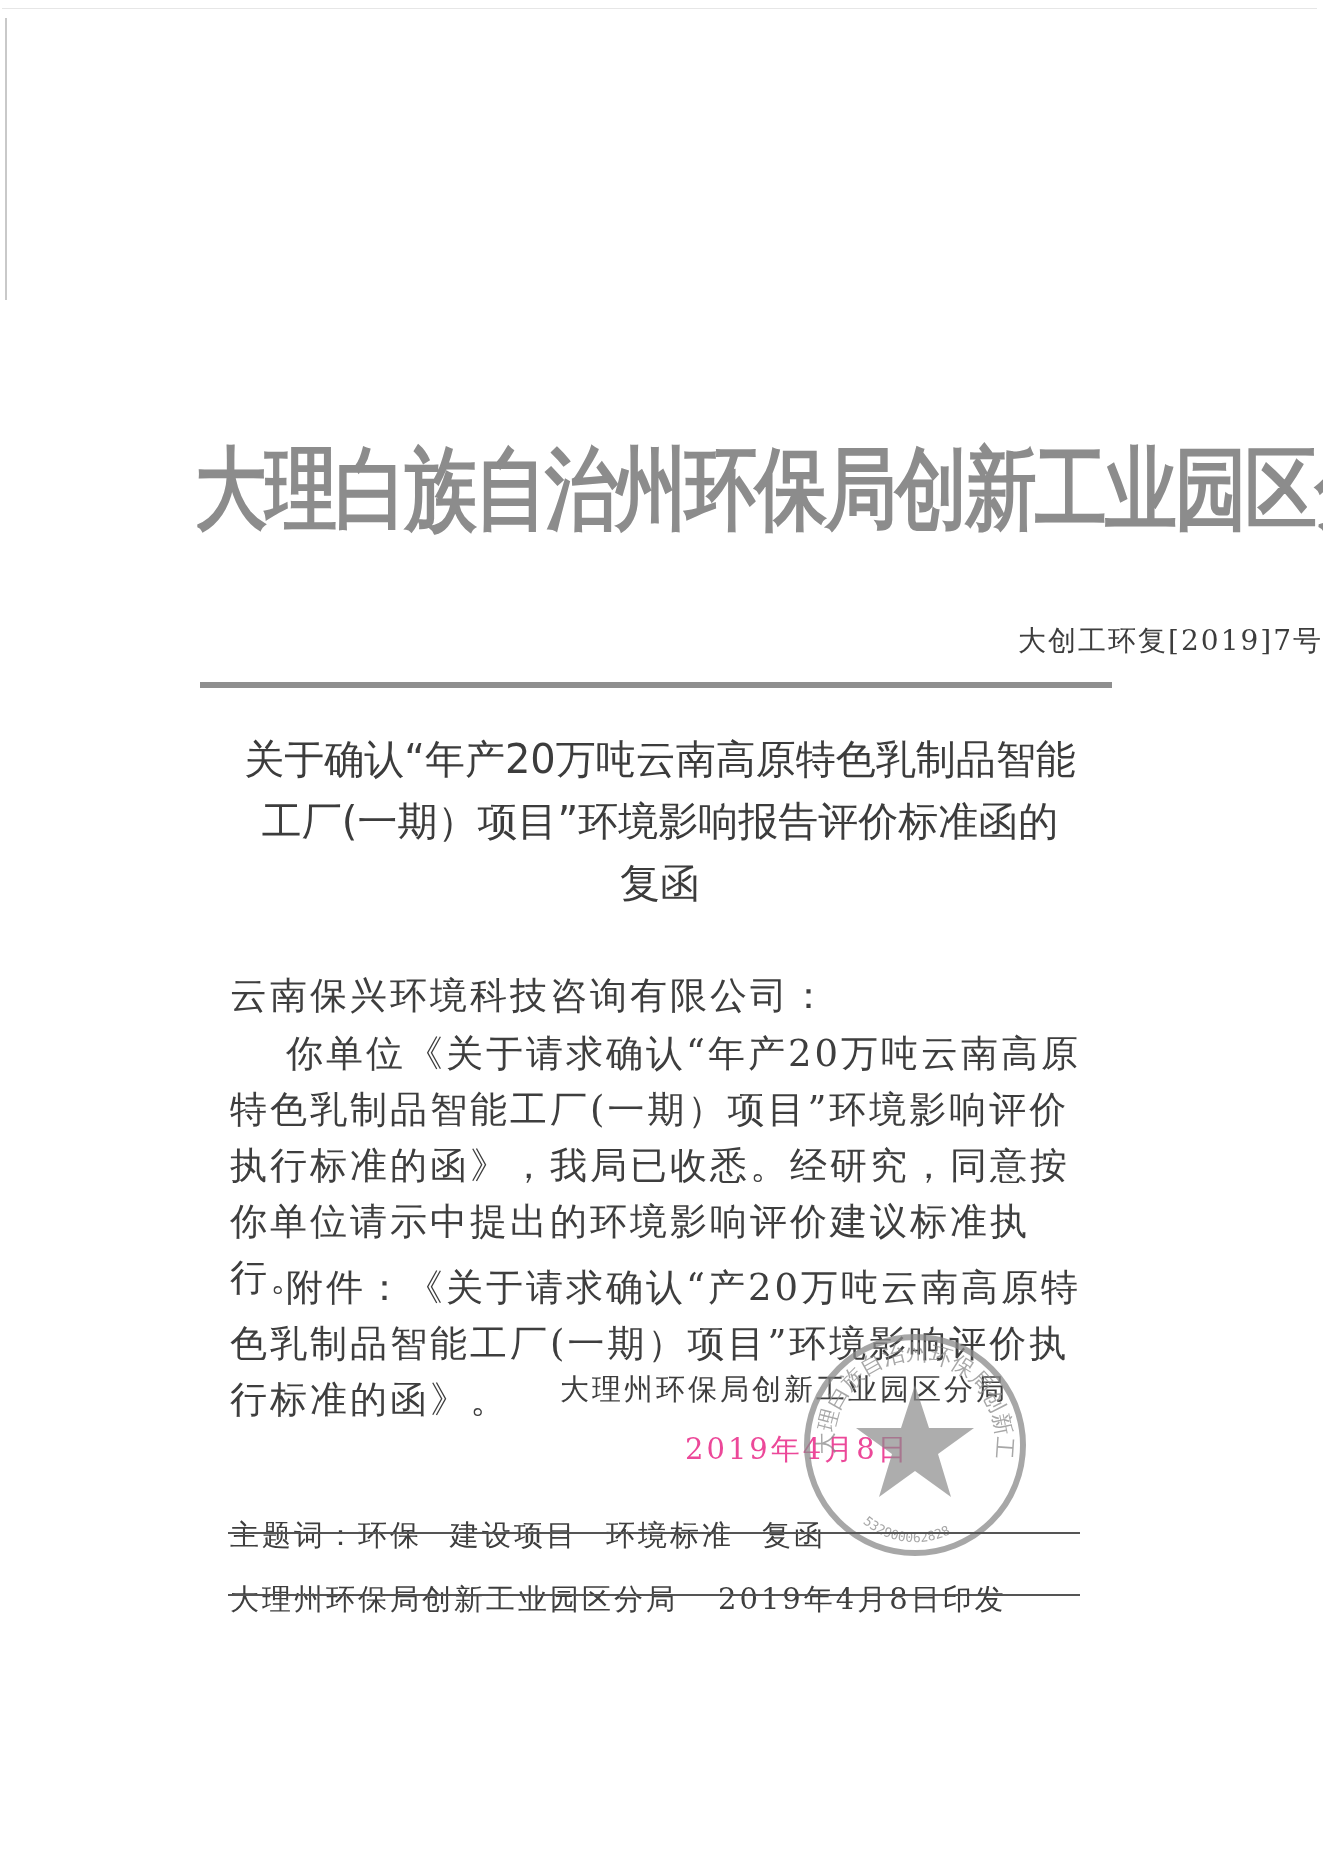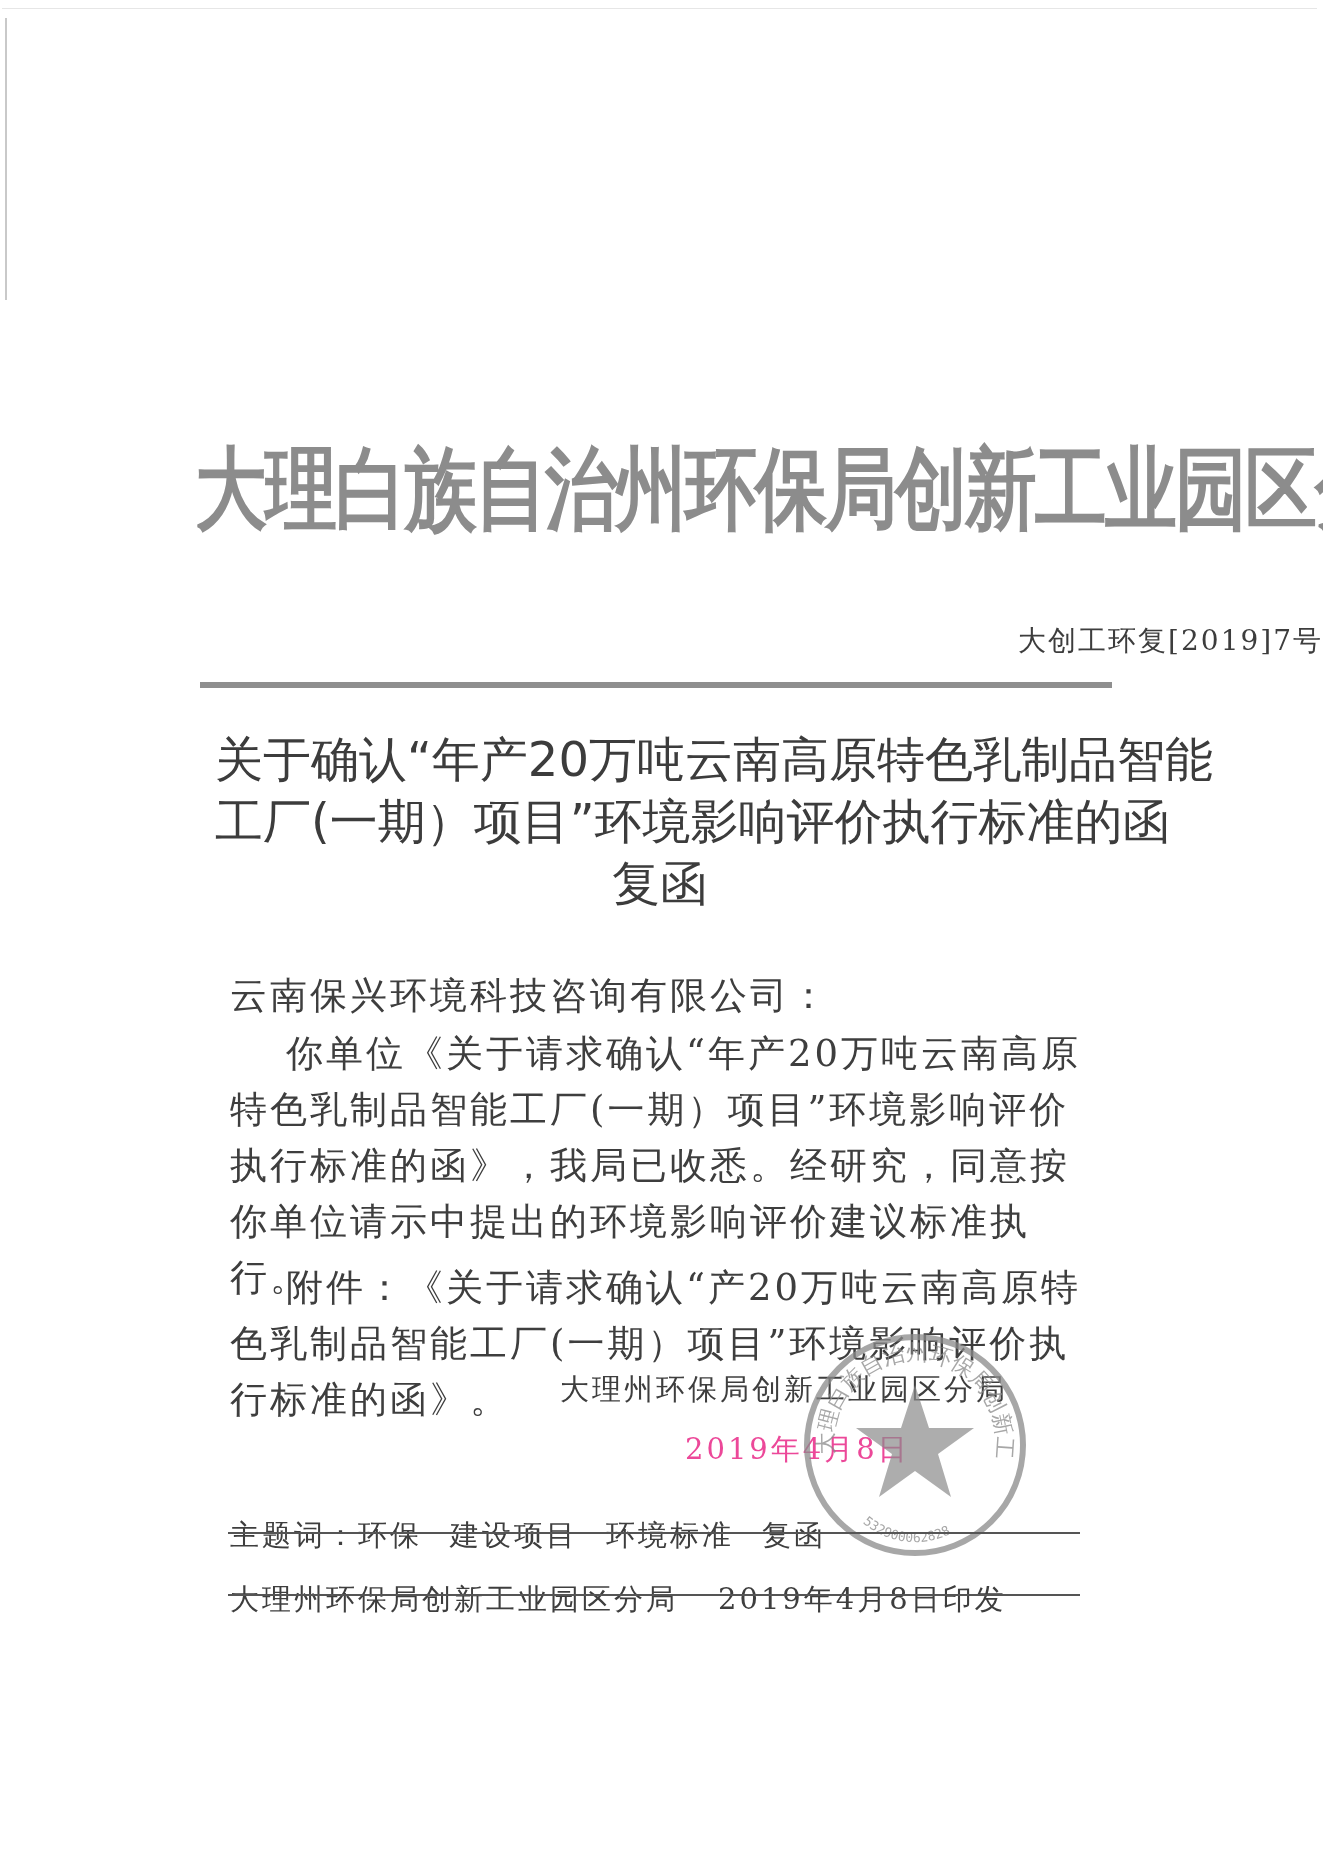--- a/index.html
+++ b/index.html
@@ -13,21 +13,21 @@
                 font-family: "DejaVu Sans", "Liberation Sans", sans-serif; font-weight: bold;
                 font-size: 72px; color: #8c8c8c; letter-spacing: -2px;
                 transform: scaleY(1.25); transform-origin: top center; white-space: nowrap; }
 
     .doc-number { position: absolute; left: 0; width: 1323px; top: 622px; text-align: right;
                   font-size: 28px; color: #3d3d3d; letter-spacing: 2px; }
 
     .red-rule { position: absolute; left: 200px; top: 682px; width: 912px; height: 6px; background: #8f8f8f; }
 
     .title { position: absolute; left: 215px; top: 728px; width: 890px; text-align: center;
-             font-family: "DejaVu Sans", "Liberation Sans", sans-serif; font-size: 48px;
+             font-family: "DejaVu Sans", "Liberation Sans", sans-serif; font-size: 40px;
              line-height: 62px; color: #3c3c3c; }
     .title div { white-space: nowrap; }
 
     .body-text { position: absolute; left: 230px; width: 860px; font-size: 37px; color: #3e3e3e;
                  line-height: 56px; letter-spacing: 3px; }
     .salutation { top: 968px; }
     .para { top: 1026px; text-indent: 56px; }
     .attachment { top: 1260px; text-indent: 56px; }
 
     .signature-org { position: absolute; left: 560px; top: 1370px; font-size: 29px; letter-spacing: 3px; color: #3e3e3e; }
@@ -53,21 +53,21 @@
   <div class="scan-edge-left"></div>
 
   <div class="masthead">大理白族自治州环保局创新工业园区分局文件</div>
 
   <div class="doc-number">大创工环复[2019]7号</div>
 
   <div class="red-rule"></div>
 
   <div class="title">
     <div>关于确认“年产20万吨云南高原特色乳制品智能</div>
-    <div>工厂(一期）项目”环境影响评价执行标准的函</div>
+    <div>工厂(一期）项目”环境影响报告评价标准函的</div>
     <div>复函</div>
   </div>
 
   <div class="body-text salutation">云南保兴环境科技咨询有限公司：</div>
 
   <div class="body-text para">你单位《关于请求确认“年产20万吨云南高原特色乳制品智能工厂(一期）项目”环境影响评价执行标准的函》，我局已收悉。经研究，同意按你单位请示中提出的环境影响评价建议标准执行。</div>
 
   <div class="body-text attachment">附件：《关于请求确认“产20万吨云南高原特色乳制品智能工厂(一期）项目”环境影响评价执行标准的函》。</div>
 
   <div class="signature-org">大理州环保局创新工业园区分局</div>

